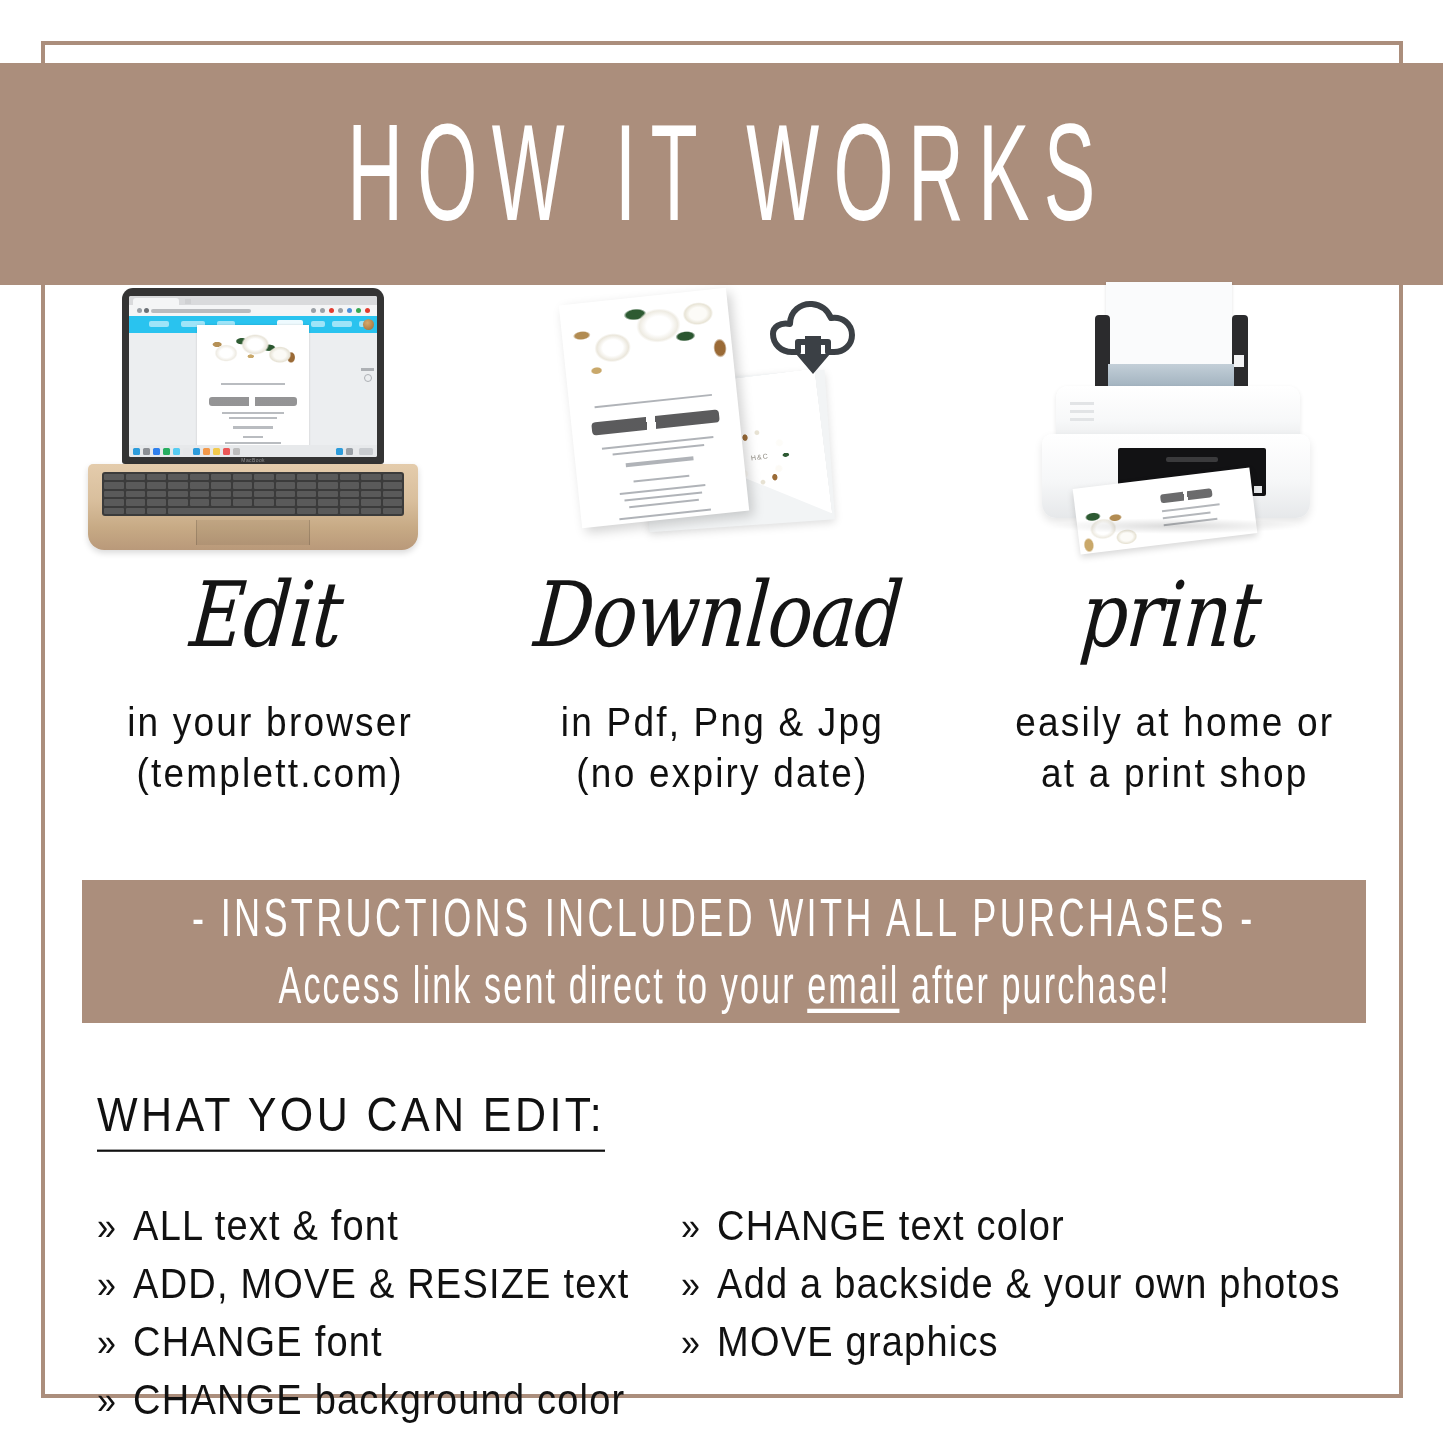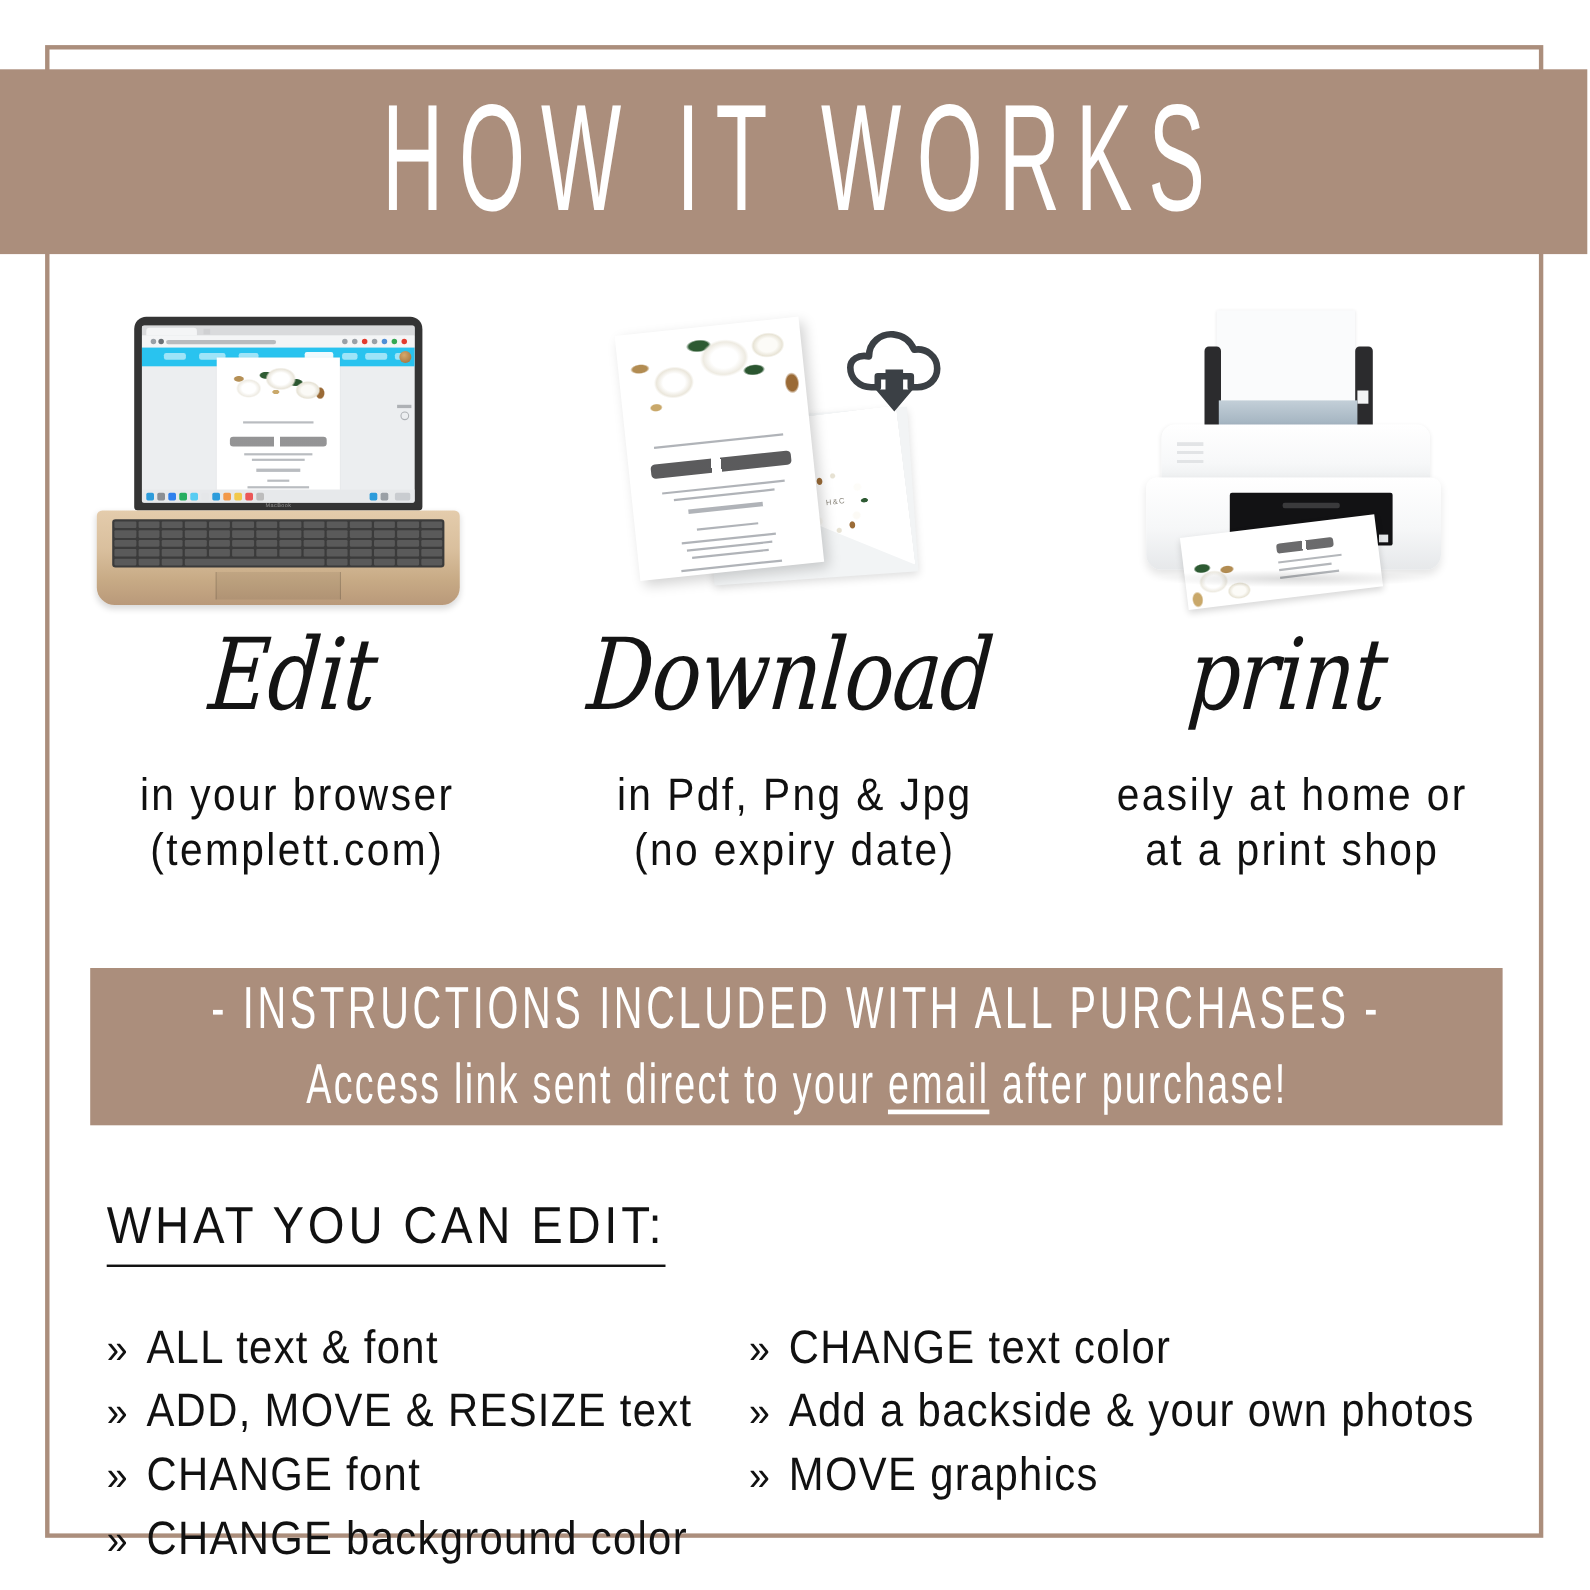--- a/index.html
+++ b/index.html
@@ -26,21 +26,21 @@
     box-sizing: border-box;
     pointer-events: none;
   }
 
   
   #top-banner {
     position: absolute;
     left: 0;
     top: 63px;
     width: 1443px;
-    height: 168px;
+    height: 222px;
     background: #ab8e7c;
     display: flex;
     align-items: center;
     justify-content: center;
   }
   #top-banner .title {
     color: #ffffff;
     font-family: "Liberation Sans", sans-serif;
     font-size: 92px;
     font-weight: 300;

